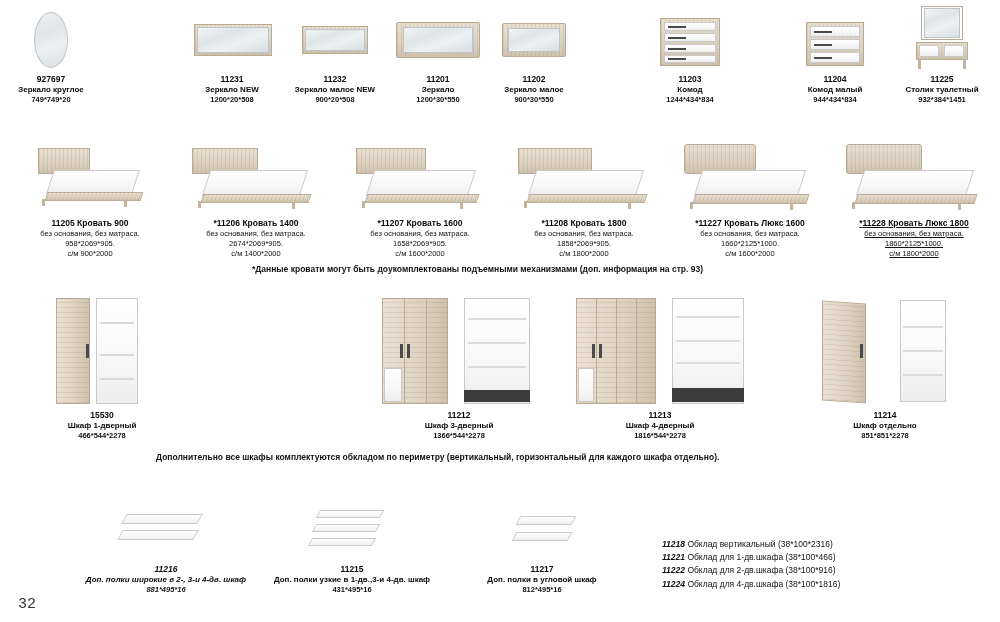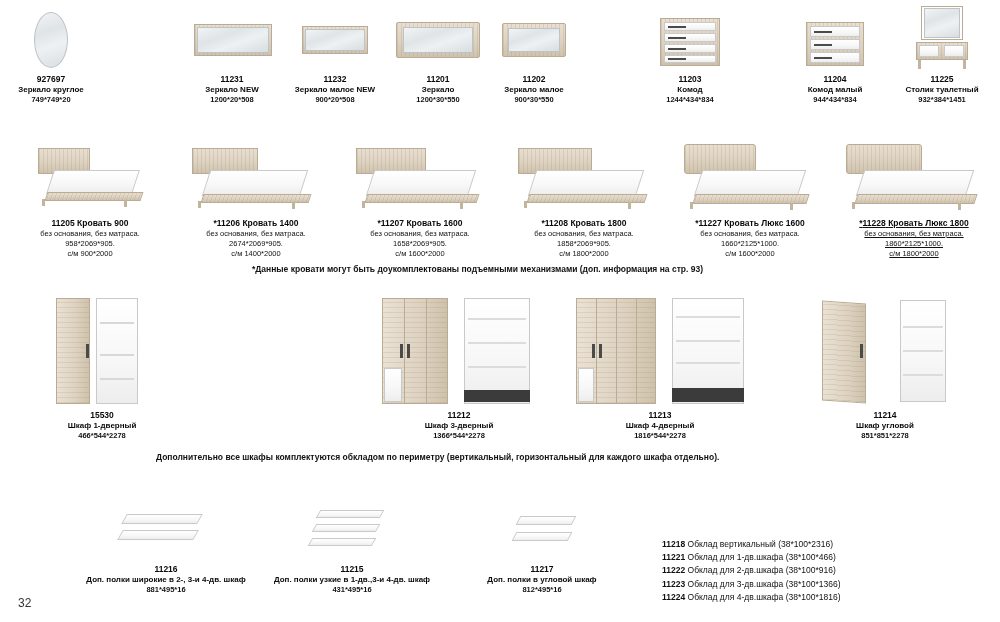--- a/index.html
+++ b/index.html
@@ -103,27 +103,28 @@
     color: #111;
     white-space: nowrap;
   }
   .oblad {
     position: absolute;
     font-size: 8.5px;
     line-height: 1.55;
     color: #111;
     white-space: nowrap;
   }
-  .oblad .code { font-weight: bold; }
+  .oblad .code { font-weight: bold; font-style: italic; }
   .pagenum {
     position: absolute;
     left: 18px;
     top: 596px;
-    font-size: 12px;
+    font-size: 15px;
     color: #333;
+    font-family: Liberation Mono, monospace;
   }
 </style>
 </head>
 <body>
 
 <div class="page">
 
   <div class="item" style="left:8px; top:6px; width:86px;">
     <div class="art" style="width:86px; height:66px;">
       <div class="mirror-glass" style="position:absolute; left:26px; top:6px; width:34px; height:56px; border-radius:50%;"></div>
@@ -365,27 +366,27 @@
   <div class="item" style="left:790px; top:296px; width:190px;">
     <div class="art" style="width:190px; height:112px;">
       <div class="wood-v" style="position:absolute; left:32px; top:6px; width:44px; height:100px; transform:skewY(4deg);"></div>
       <div style="position:absolute; left:70px; top:48px; width:3px; height:14px; background:#4a4a4a;"></div>
       <div class="white-pan" style="position:absolute; left:110px; top:4px; width:46px; height:102px;"></div>
       <div style="position:absolute; left:113px; top:30px; width:40px; height:2px; background:#dcdcdc;"></div>
       <div style="position:absolute; left:113px; top:54px; width:40px; height:2px; background:#dcdcdc;"></div>
       <div style="position:absolute; left:113px; top:78px; width:40px; height:2px; background:#dcdcdc;"></div>
     </div>
     <div class="cap">11214</div>
-    <div class="cap2">Шкаф угловой</div>
+    <div class="cap2">Шкаф отдельно</div>
     <div class="sub">851*851*2278</div>
   </div>
 
   <div class="note" style="left:156px; top:452px;">Дополнительно все шкафы  комплектуются обкладом по периметру (вертикальный, горизонтальный для каждого шкафа отдельно).</div>
 
-  <div class="item" style="left:66px; top:500px; width:200px;">
+  <div class="item" style="left:66px; top:500px; width:200px;font-style:italic;">
     <div class="art" style="width:200px; height:62px;">
       <div class="white-pan" style="position:absolute; left:58px; top:14px; width:76px; height:10px; transform:skewX(-30deg);"></div>
       <div class="white-pan" style="position:absolute; left:54px; top:30px; width:76px; height:10px; transform:skewX(-30deg);"></div>
     </div>
     <div class="cap">11216</div>
     <div class="cap2">Доп. полки широкие в 2-, 3-и 4-дв. шкаф</div>
     <div class="sub">881*495*16</div>
   </div>
 
   <div class="item" style="left:252px; top:500px; width:200px;">
@@ -419,25 +420,20 @@
       <span class="code">11221</span>
       <span>Обклад для 1-дв.шкафа</span>
       <span>(38*100*466)</span>
     </div>
     <div>
       <span class="code">11222</span>
       <span>Обклад для 2-дв.шкафа</span>
       <span>(38*100*916)</span>
     </div>
     <div>
-      <span class="code">11223</span>
-      <span>Обклад для 3-дв.шкафа</span>
-      <span>(38*100*1366)</span>
-    </div>
-    <div>
       <span class="code">11224</span>
       <span>Обклад для 4-дв.шкафа</span>
       <span>(38*100*1816)</span>
     </div>
   </div>
 
   <div class="pagenum">32</div>
 
 </div>
 

